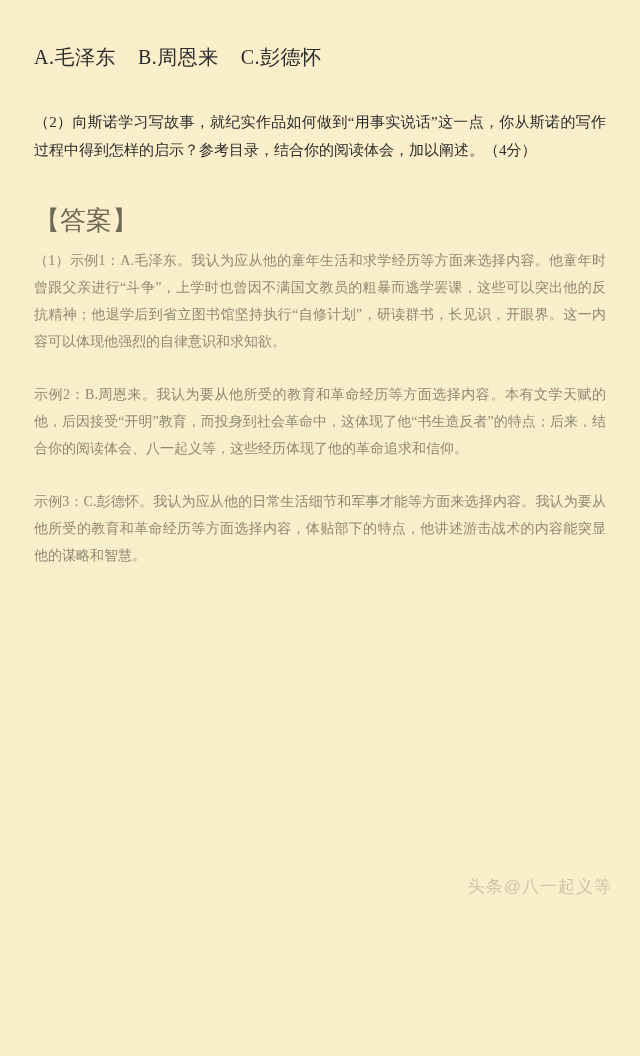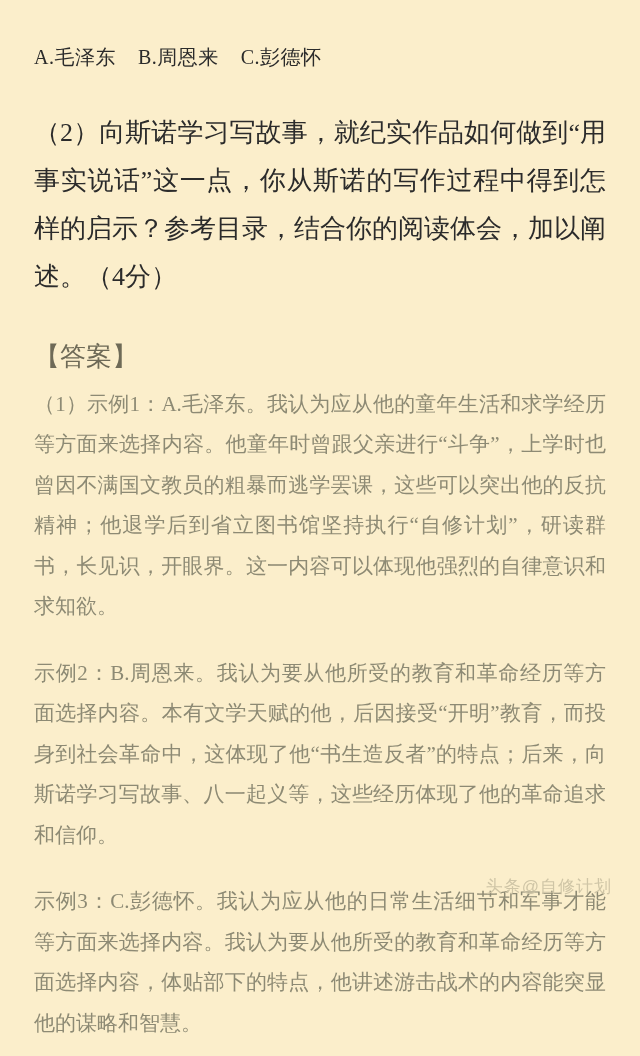--- a/index.html
+++ b/index.html
@@ -22,36 +22,36 @@
     position: relative;
   }
   .line-options {
     font-size: 20px;
     color: #2b2b2b;
     letter-spacing: 0.5px;
     margin-bottom: 38px;
     white-space: pre;
   }
   .question {
-    font-size: 26px;
+    font-size: 15px;
     color: #2b2b2b;
     line-height: 1.85;
     text-align: justify;
     text-indent: 0;
     margin-bottom: 34px;
     margin-top: 37px;
   }
   .answer-head {
     font-size: 26px;
     color: #6e6a57;
     line-height: 1.7;
     margin-bottom: 4px;
   }
   .answer-para {
-    font-size: 21px;
+    font-size: 14px;
     color: #8d8a74;
     line-height: 1.93;
     text-align: justify;
     margin: 0 0 26px 0;
   }
   .answer-para.first {
     color: #8d8a74;
   }
   .watermark {
     position: absolute;
@@ -69,19 +69,19 @@
 <div class="page">
 
   <div class="line-options">A.毛泽东    B.周恩来    C.彭德怀</div>
 
   <div class="question">（2）向斯诺学习写故事，就纪实作品如何做到“用事实说话”这一点，你从斯诺的写作过程中得到怎样的启示？参考目录，结合你的阅读体会，加以阐述。（4分）</div>
 
   <div class="answer-head">【答案】</div>
 
   <p class="answer-para first">（1）示例1：A.毛泽东。我认为应从他的童年生活和求学经历等方面来选择内容。他童年时曾跟父亲进行“斗争”，上学时也曾因不满国文教员的粗暴而逃学罢课，这些可以突出他的反抗精神；他退学后到省立图书馆坚持执行“自修计划”，研读群书，长见识，开眼界。这一内容可以体现他强烈的自律意识和求知欲。</p>
 
-  <p class="answer-para">示例2：B.周恩来。我认为要从他所受的教育和革命经历等方面选择内容。本有文学天赋的他，后因接受“开明”教育，而投身到社会革命中，这体现了他“书生造反者”的特点；后来，向斯诺学习写故事、八一起义等，这些经历体现了他的革命追求和信仰。</p>
+  <p class="answer-para">示例2：B.周恩来。我认为要从他所受的教育和革命经历等方面选择内容。本有文学天赋的他，后因接受“开明”教育，而投身到社会革命中，这体现了他“书生造反者”的特点；后来，结合你的阅读体会、八一起义等，这些经历体现了他的革命追求和信仰。</p>
 
   <p class="answer-para">示例3：C.彭德怀。我认为应从他的日常生活细节和军事才能等方面来选择内容。我认为要从他所受的教育和革命经历等方面选择内容，体贴部下的特点，他讲述游击战术的内容能突显他的谋略和智慧。</p>
 
-  <div class="watermark">头条@自修计划</div>
+  <div class="watermark">头条@八一起义等</div>
 
 </div>
 
 </body></html>

